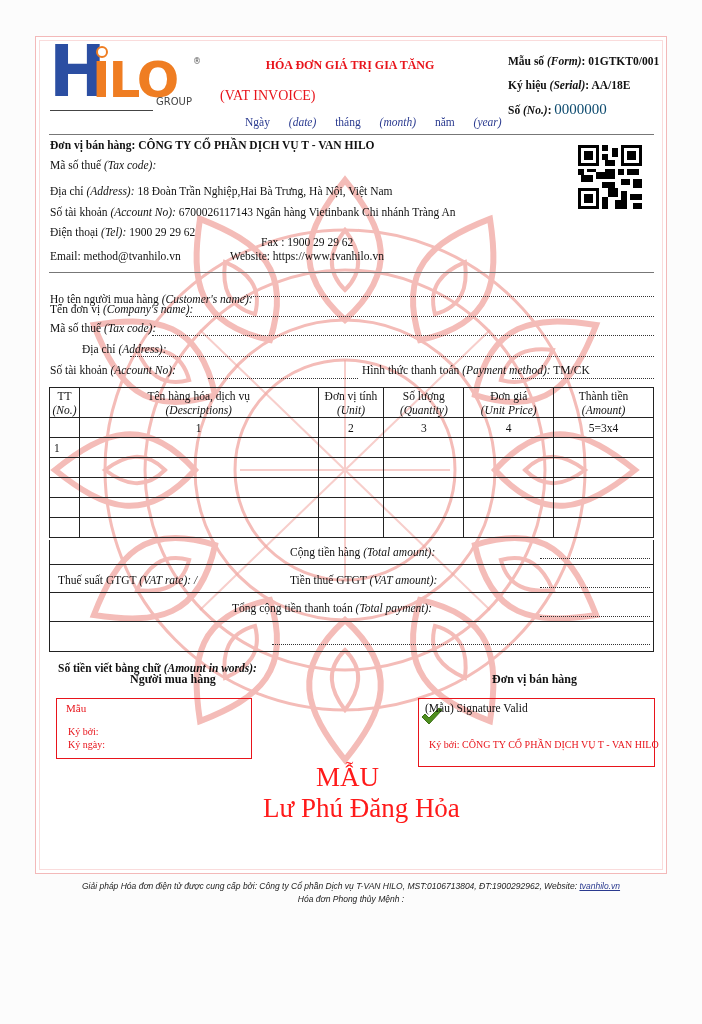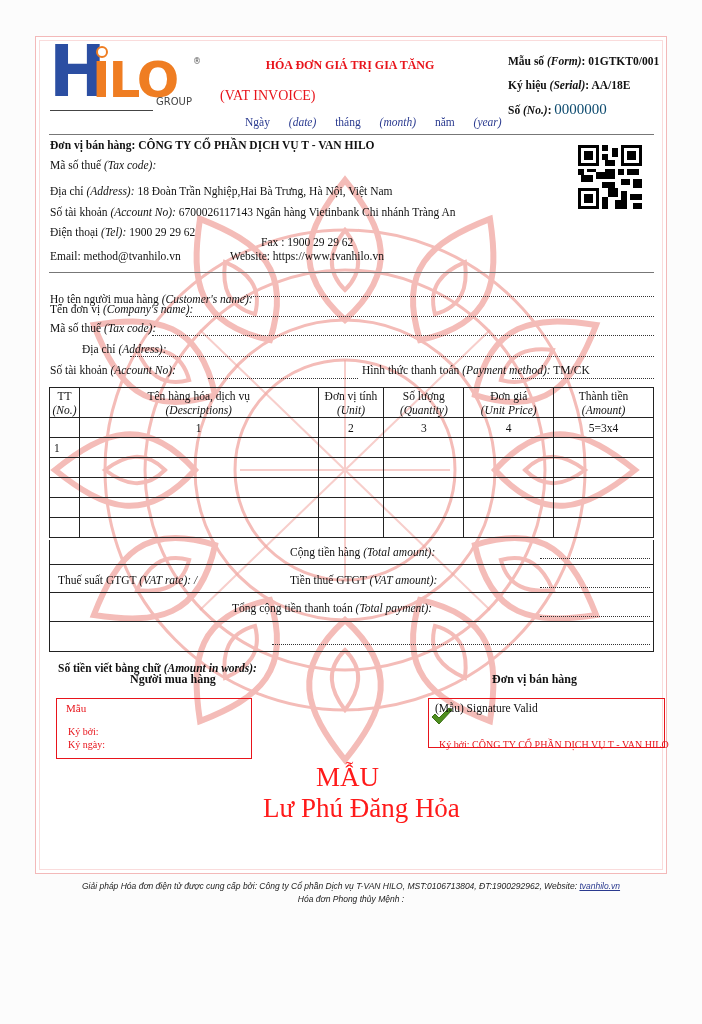--- a/index.html
+++ b/index.html
@@ -292,21 +292,21 @@
 
 <div class="abs" style="left:130px; top:672px; font-weight:bold; font-size:12px;">Người mua hàng</div>
 <div class="abs" style="left:492px; top:672px; font-weight:bold; font-size:12px;">Đơn vị bán hàng</div>
 
 <div class="sigbox" style="left:56px; top:698px; width:196px; height:61px;">
   <div class="sig-red" style="left:9px; top:3px; font-size:11px;">Mẫu</div>
   <div class="sig-red" style="left:11px; top:27px;">Ký bởi:</div>
   <div class="sig-red" style="left:11px; top:40px;">Ký ngày:</div>
 </div>
 
-<div class="sigbox" style="left:428px; top:698px; width:237px; height:50px;padding-left:8px;">
+<div class="sigbox" style="left:418px; top:698px; width:237px; height:69px;padding-left:8px;">
   <svg class="abs" style="left:2px; top:8px;" width="22" height="20" viewBox="0 0 22 20">
     <path d="M1 10 L8 17 L21 3 L18 1 L8 11 L4 7 Z" fill="#4f8f1f" stroke="#3a6e14" stroke-width="1"></path>
   </svg>
   <div class="abs" style="left:6px; top:3px; font-size:11.5px; white-space:nowrap;">(Mẫu) Signature Valid</div>
   <div class="sig-red" style="left:10px; top:40px;">Ký bởi: CÔNG TY CỔ PHẦN DỊCH VỤ T - VAN HILO</div>
 </div>
 
 <div class="sample1">MẪU</div>
 <div class="sample2">Lư Phú Đăng Hỏa</div>
 

